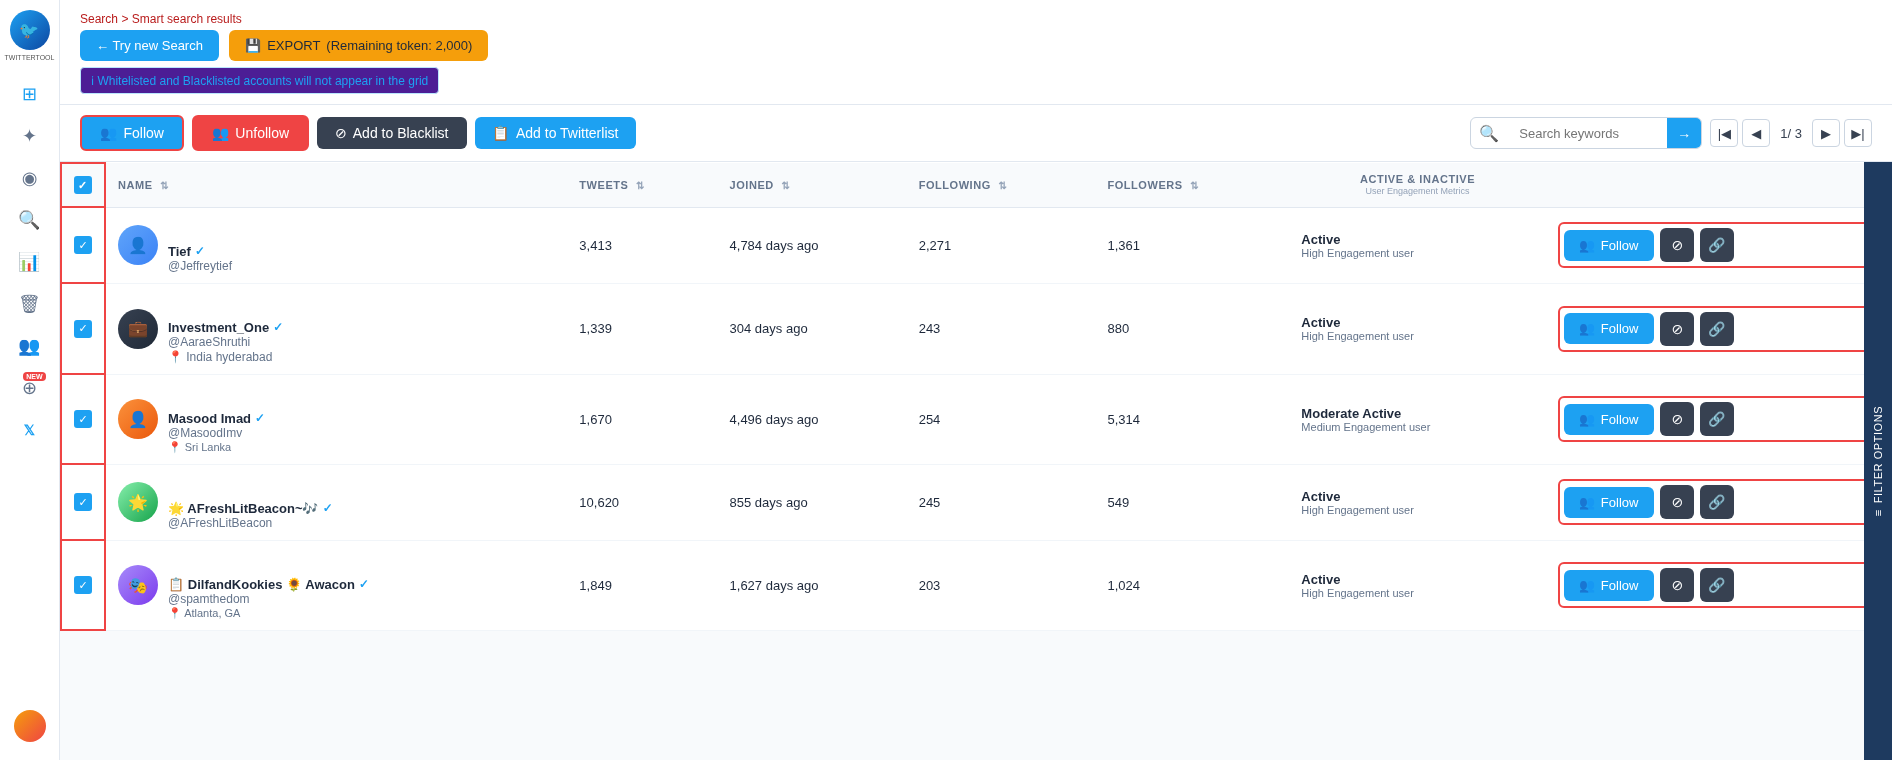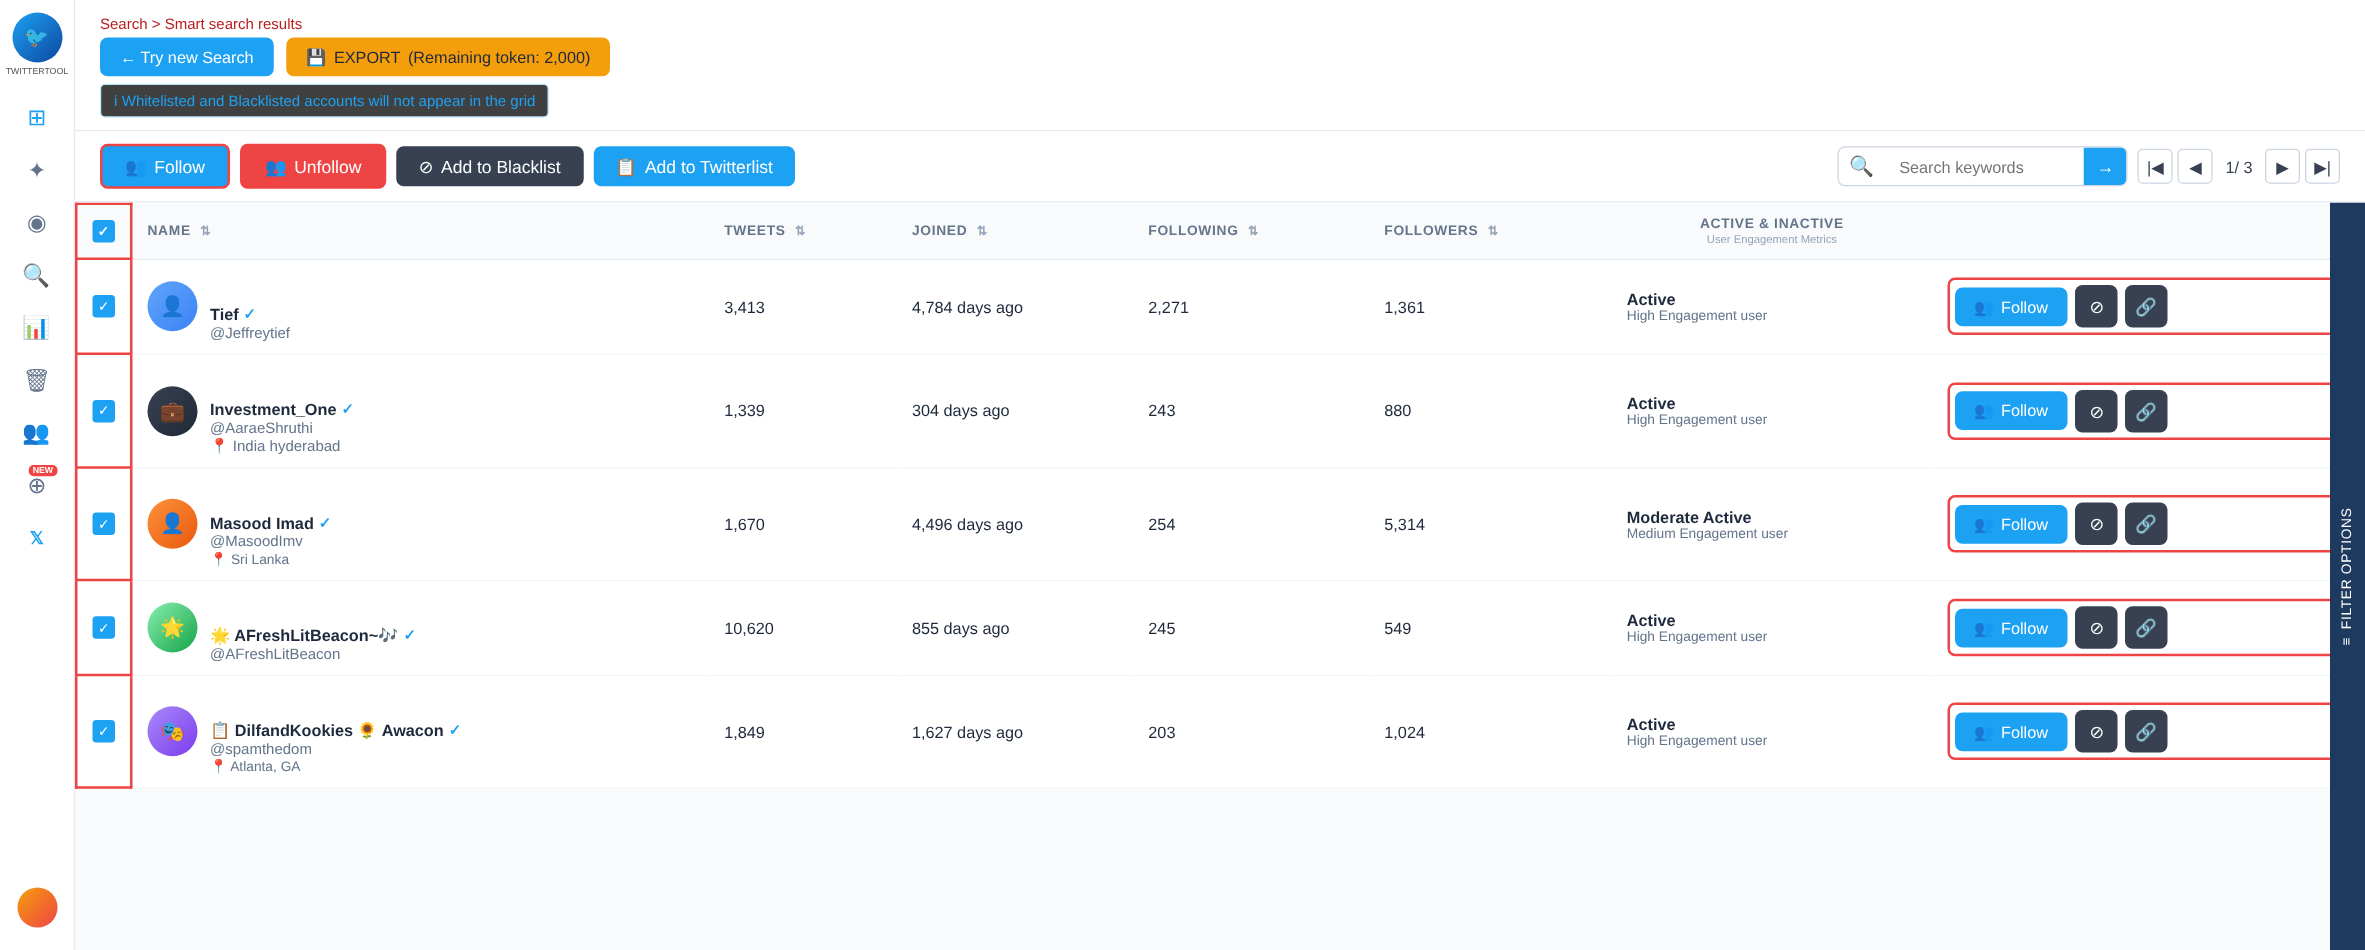--- a/index.html
+++ b/index.html
@@ -97,21 +97,21 @@
       border-radius: 6px;
       font-size: 13px;
       cursor: pointer;
       display: flex; align-items: center; gap: 6px;
       font-weight: 500;
     }
     .info-bar {
       margin-top: 6px;
       font-size: 12px;
       color: #1da1f2;
-      background: #404040;
+      background: #4c1d95;
       border: 1px solid #bae6fd;
       border-radius: 4px;
       padding: 4px 10px;
       display: inline-flex; align-items: center; gap: 4px;
     }
 
     
     .toolbar {
       background: #fff;
       padding: 10px 20px;

